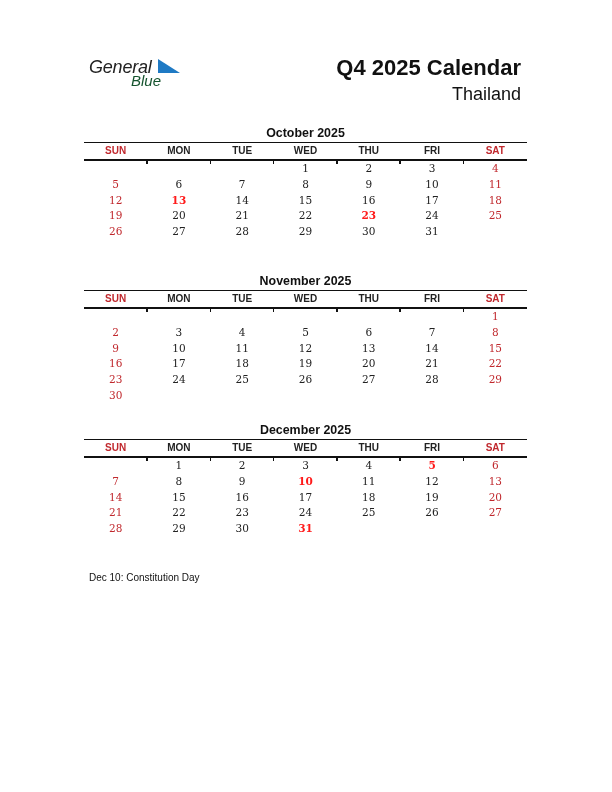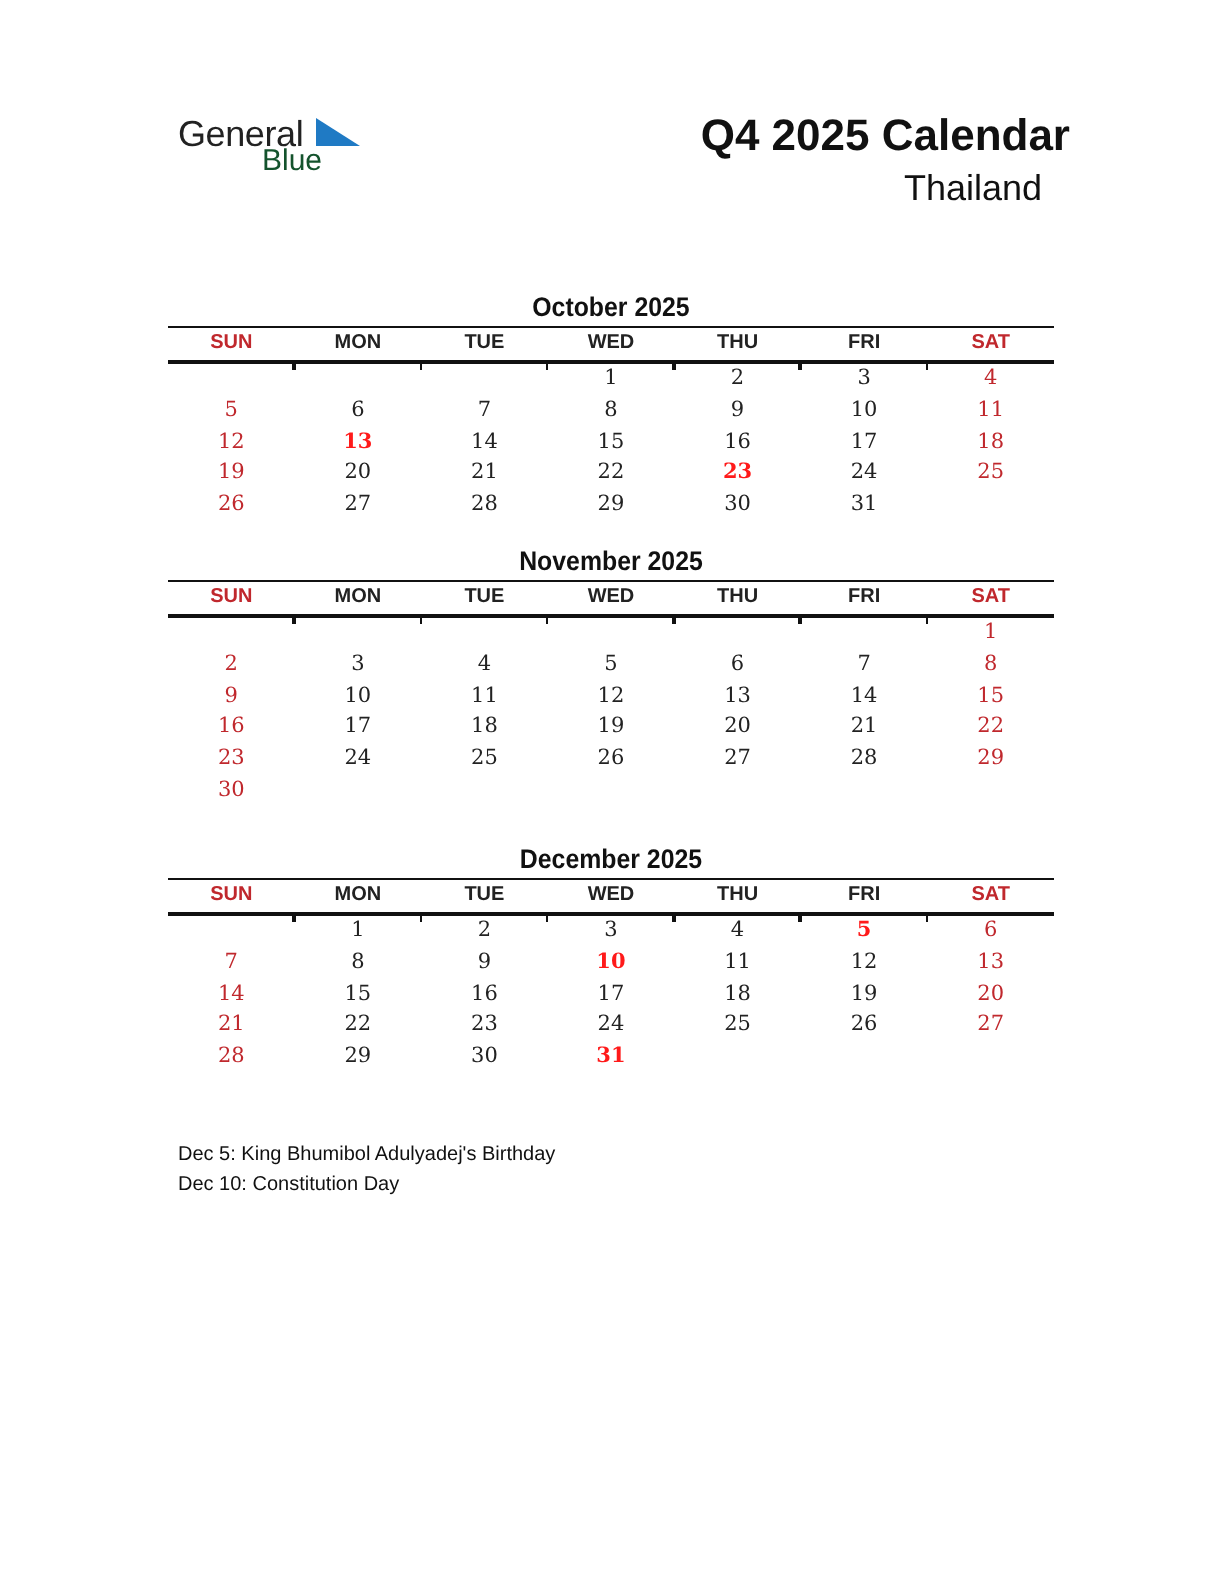--- a/index.html
+++ b/index.html
@@ -1,21 +1,21 @@
 <!DOCTYPE html>
 <html><head>
 <meta charset="utf-8">
 <style>
   html, body { margin: 0; padding: 0; background: #ffffff; }
   body { width: 612px; height: 792px; position: relative; overflow: hidden; font-family: "Liberation Sans", sans-serif; color: #222; }
-  .logo { position: absolute; left: 89px; top: 57px; width: 110px; height: 40px; }
+  .logo { position: absolute; left: 89px; top: 57px; width: 110px; height: 40px; font-style: italic; }
   .logo .general { position: absolute; left: 0; top: 0; font-family: "Liberation Sans", sans-serif; font-size: 18px; color: #222; letter-spacing: -0.2px; }
   .logo .blue { position: absolute; left: 42px; top: 15px; font-family: "Liberation Sans", sans-serif; font-size: 15px; color: #14532d; }
   .logo .tri-wrap { position: absolute; left: 69px; top: 2px; width: 22px; height: 14px; }
-  .title { position: absolute; right: 77px; top: 55px; font-family: "Liberation Sans", sans-serif; font-weight: bold; font-size: 22px; color: #111; text-align: right; white-space: nowrap; }
+  .title { position: absolute; right: 91px; top: 55px; font-family: "Liberation Sans", sans-serif; font-weight: bold; font-size: 22px; color: #111; text-align: right; white-space: nowrap; }
   .subtitle { position: absolute; right: 91px; top: 84px; font-family: "Liberation Sans", sans-serif; font-size: 18px; color: #111; text-align: right; }
   .month { position: absolute; left: 84px; width: 443px; }
   .month-title { text-align: center; font-family: "Liberation Sans", sans-serif; font-weight: bold; font-size: 13.5px; color: #111; height: 18px; line-height: 18px; transform: scaleX(0.92); }
   .hdr-row { display: flex; border-top: 1.5px solid #111; border-bottom: 2px solid #111; height: 16px; }
   .hdr-row div { flex: 1; text-align: center; font-family: "Liberation Sans", sans-serif; font-weight: bold; font-size: 10px; line-height: 16px; color: #222; }
   .hdr-row div.wk { color: #c0282d; }
   .ticks { position: relative; height: 0; }
   .ticks span { position: absolute; top: 0; width: 1.5px; height: 3px; background: #111; }
   .week { display: flex; height: 15.8px; }
   .week div { flex: 1; text-align: center; font-family: "DejaVu Serif", serif; font-size: 10.5px; line-height: 15.8px; color: #222; }
@@ -33,21 +33,21 @@
     <svg width="22" height="14" viewBox="0 0 22 14">
         <polygon points="0,0 0,14 22,14" fill="#1f7ac4"></polygon>
       </svg>
   </span>
   <span class="blue">Blue</span>
 </div>
 
 <div class="title">Q4 2025 Calendar</div>
 <div class="subtitle">Thailand</div>
 
-<div class="month" id="m0" style="top:124px;margin-top:21px;">
+<div class="month" id="m0" style="top:124px;">
     <div class="month-title">October 2025</div>
     <div class="hdr-row">
       <div class="wk">SUN</div>
       <div>MON</div>
       <div>TUE</div>
       <div>WED</div>
       <div>THU</div>
       <div>FRI</div>
       <div class="wk">SAT</div>
     </div>
@@ -239,15 +239,14 @@
       <div class="">29</div>
       <div class="">30</div>
       <div class="hol">31</div>
       <div class=""></div>
       <div class=""></div>
       <div class="wk"></div>
     </div>
   </div>
 
 <div class="holidays" id="hol-list">
-    <div>Dec 5: King Bhumibol Adulyadej's Birthday</div>
     <div>Dec 10: Constitution Day</div>
   </div>
 
 </body></html>

